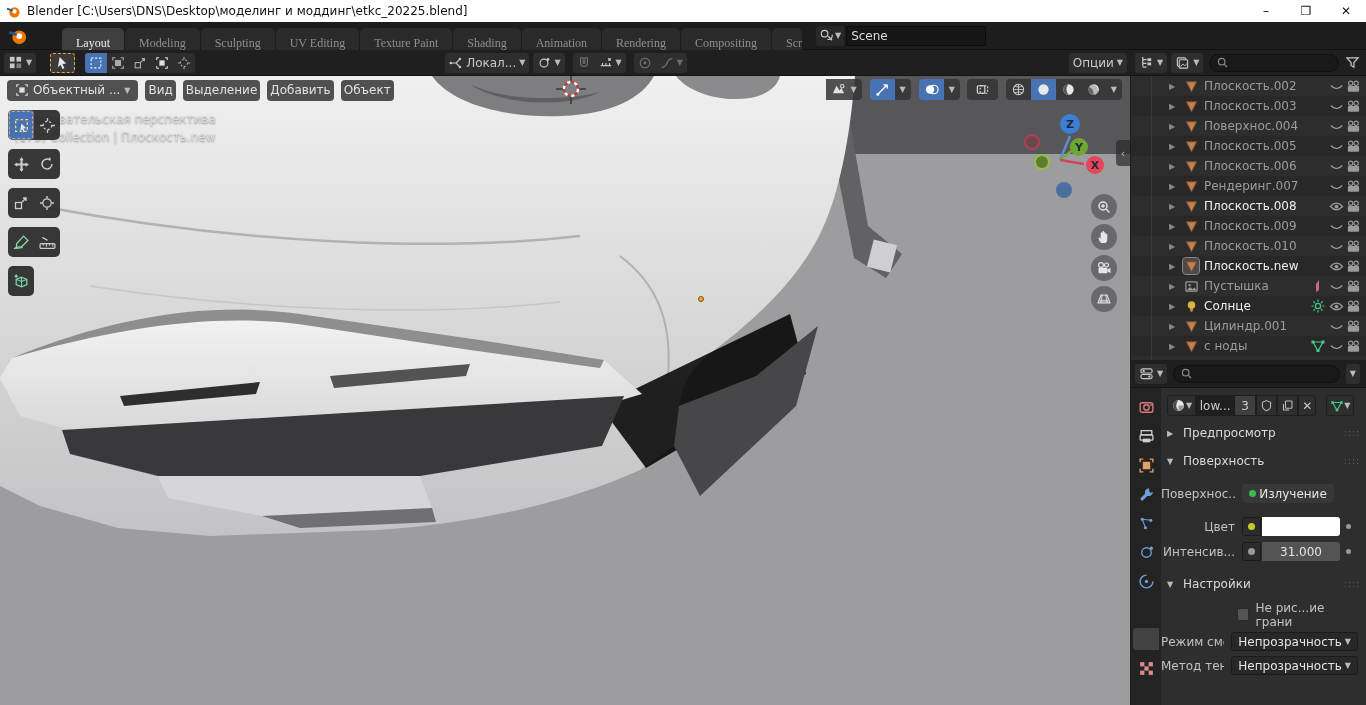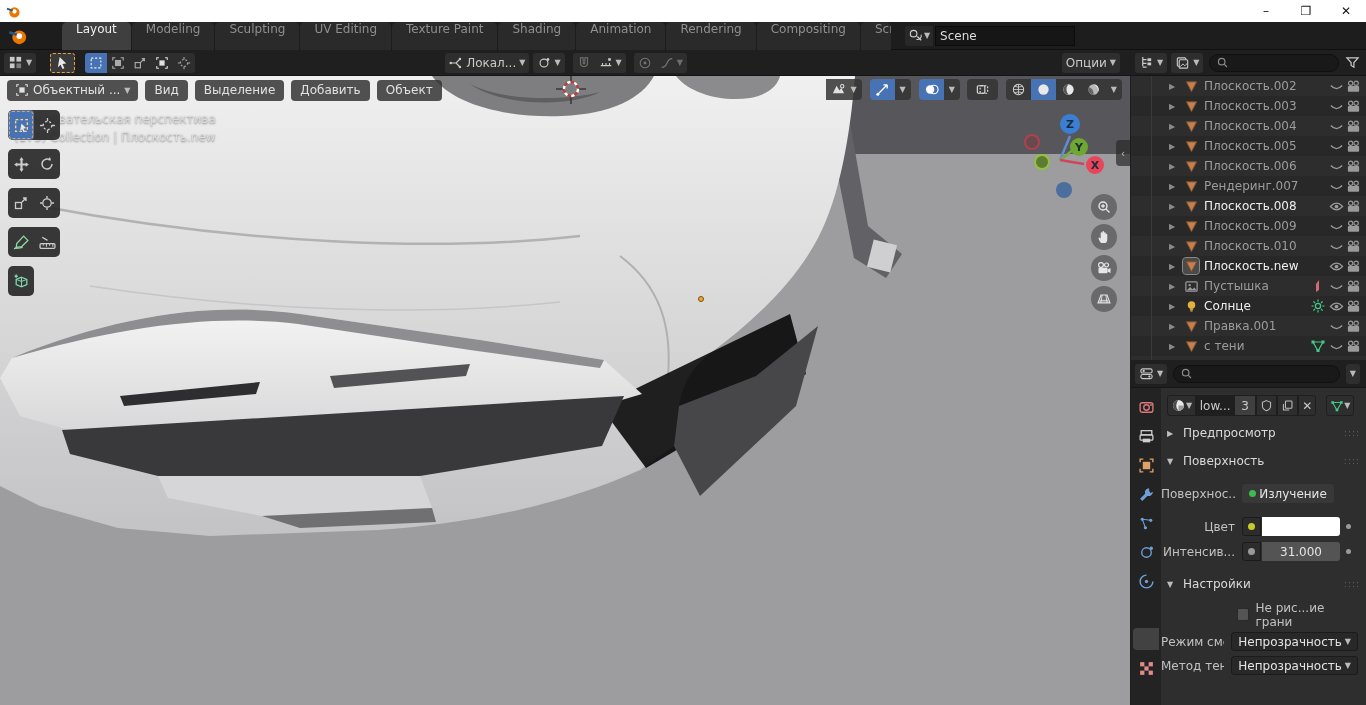--- a/index.html
+++ b/index.html
@@ -14,22 +14,22 @@
   #win-controls { position:absolute; right:0; top:0; height:22px; display:flex; }
   #win-controls .wbtn { width:40px; height:22px; display:flex; align-items:center; justify-content:center;
     color:#111; font-size:12px; }
 
   
   #topbar { position:absolute; left:0; top:22px; width:1366px; height:28px; background:#1d1d1d;
     display:flex; align-items:center; border-bottom:1px solid #111; }
   .app-icon { width:20px; height:20px; margin:0 8px 0 8px; }
   .menu-item { padding:4px 10px; color:#d4d4d4; border-radius:3px; }
   #tabs { display:flex; align-items:flex-end; height:28px; margin-left:26px; gap:1px; }
-  .tab { padding:0 14px; background:#2a2a2a; color:#8f8f8f; border-radius:5px 5px 0 0;
-    height:28px; white-space:nowrap; overflow:hidden; }
+  .tab { padding:8px 14px; background:#2a2a2a; color:#8f8f8f; border-radius:5px 5px 0 0;
+    height:22px; white-space:nowrap; overflow:hidden;font-family:Liberation Serif, serif; }
   .tab.active { background:#3f3f3f; color:#eee; }
   .tab.clip { max-width:30px; }
   #scene-block { display:flex; align-items:center; margin-left:14px; gap:2px; }
   .id-icon-btn { height:20px; background:#282828; border-radius:3px 0 0 3px; display:flex;
     align-items:center; padding:0 3px; gap:1px; }
   .id-field { height:20px; background:#161616; border:1px solid #0c0c0c; display:flex; align-items:center;
     width:140px; padding:0 4px; color:#ddd; position:relative; }
   .id-field .fld-label { flex:1; }
   .chev { font-size:8px; color:#bbb; }
 
@@ -38,35 +38,35 @@
     display:flex; align-items:center; border-bottom:1px solid #141414; }
   .tr-btn { height:20px; background:#2e2e2e; border-radius:3px; display:flex; align-items:center;
     padding:0 4px; gap:3px; margin-left:4px; }
   .tr-btn.tool-active { border:1px dashed #e8a33d; background:#3a3a3a; }
   .seg { display:flex; margin-left:10px; }
   .seg .tr-btn { margin-left:0; border-radius:0; }
   .seg .tr-btn:first-child { border-radius:3px 0 0 3px; }
   .seg .tr-btn:last-child { border-radius:0 3px 3px 0; }
   .seg .tr-btn.on { background:#4772b3; }
   .dim-ico { opacity:.45; }
-  #options-btn { position:absolute; right:10px; }
+  #options-btn { position:absolute; right:3px; }
 
   
   #outliner-header { position:absolute; left:1131px; top:50px; width:235px; height:26px; background:#1f1f1f;
     display:flex; align-items:center; border-bottom:1px solid #141414; }
   .search { height:18px; background:#191919; border:1px solid #101010; border-radius:9px; flex:1;
     display:flex; align-items:center; padding:0 6px; margin:0 6px; }
 
   
   #viewport { position:absolute; left:0; top:76px; width:1130px; height:629px; overflow:hidden; }
   #vp-canvas { position:absolute; left:0; top:0; }
   #vp-header { position:absolute; left:0; top:3px; width:100%; display:flex; align-items:center; height:22px; }
   .vh-btn { height:21px; background:rgba(52,52,52,.85); border-radius:4px; display:flex; align-items:center;
     padding:0 8px; gap:4px; color:#e2e2e2; margin-left:7px; }
-  .vh-menu { padding:0 9px; }
+  .vh-menu { padding:0 3px; }
   #vh-right { position:absolute; right:8px; top:0; display:flex; align-items:center; }
   .vh-seg { display:flex; margin-left:8px; }
   .vh-seg .vh-btn { margin-left:0; border-radius:0; padding:0 5px; }
   .vh-seg .vh-btn:first-child { border-radius:4px 0 0 4px; }
   .vh-seg .vh-btn:last-child { border-radius:0 4px 4px 0; }
   .vh-btn.on { background:#4772b3; }
   #vp-overlay-text { position:absolute; left:14px; top:34px; color:#dcdcdc; font-size:12px;
     text-shadow:0 1px 2px rgba(0,0,0,.45); line-height:18px; }
   
   #toolcol { position:absolute; left:8px; top:34px; display:flex; flex-direction:column; gap:9px; }
@@ -398,20 +398,21 @@
       </symbol>
   </defs>
 </svg>
 
 <div id="app">
 
   <div id="titlebar">
     <svg class="ic blender-logo">
         <use href="#s-blender"></use>
       </svg>
+    <span>Blender [C:\Users\DNS\Desktop\моделинг и моддинг\etkc_20225.blend]</span>
     <div id="win-controls">
       <div class="wbtn">–</div>
       <div class="wbtn">❐</div>
       <div class="wbtn">✕</div>
     </div>
   </div>
 
   <div id="topbar">
     <svg class="ic app-icon">
         <use href="#s-blender"></use>
@@ -835,21 +836,21 @@
           </svg>
         </span>
     </div>
       <div class="ol-row">
       <span class="disc">▶</span>
       <span class="ol-ico">
         <svg class="ic" width="15" height="15">
             <use href="#s-mesh"></use>
           </svg>
         </span>
-      <span class="ol-name">Плоскость.004</span>
+      <span class="ol-name">Поверхнос.004</span>
       <span class="ol-extra" style="width:0"></span>
       <span class="ol-eye">
         <svg class="ic" width="15" height="15">
             <use href="#s-eye-closed"></use>
           </svg>
         </span>
       <span class="ol-cam">
         <svg class="ic" width="15" height="15">
             <use href="#s-camera"></use>
           </svg>
@@ -1039,41 +1040,41 @@
           </svg>
         </span>
     </div>
       <div class="ol-row">
       <span class="disc">▶</span>
       <span class="ol-ico">
         <svg class="ic" width="15" height="15">
             <use href="#s-mesh"></use>
           </svg>
         </span>
-      <span class="ol-name">Правка.001</span>
+      <span class="ol-name">Цилиндр.001</span>
       <span class="ol-extra" style="width:0"></span>
       <span class="ol-eye">
         <svg class="ic" width="15" height="15">
             <use href="#s-eye-closed"></use>
           </svg>
         </span>
       <span class="ol-cam">
         <svg class="ic" width="15" height="15">
             <use href="#s-camera"></use>
           </svg>
         </span>
     </div>
       <div class="ol-row odd">
       <span class="disc">▶</span>
       <span class="ol-ico">
         <svg class="ic" width="15" height="15">
             <use href="#s-mesh"></use>
           </svg>
         </span>
-      <span class="ol-name">с тени</span>
+      <span class="ol-name">с ноды</span>
       <svg class="ic ol-extra" width="16" height="16">
           <use href="#s-meshdata"></use>
         </svg>
       <span class="ol-eye">
         <svg class="ic" width="15" height="15">
             <use href="#s-eye-closed"></use>
           </svg>
         </span>
       <span class="ol-cam">
         <svg class="ic" width="15" height="15">

